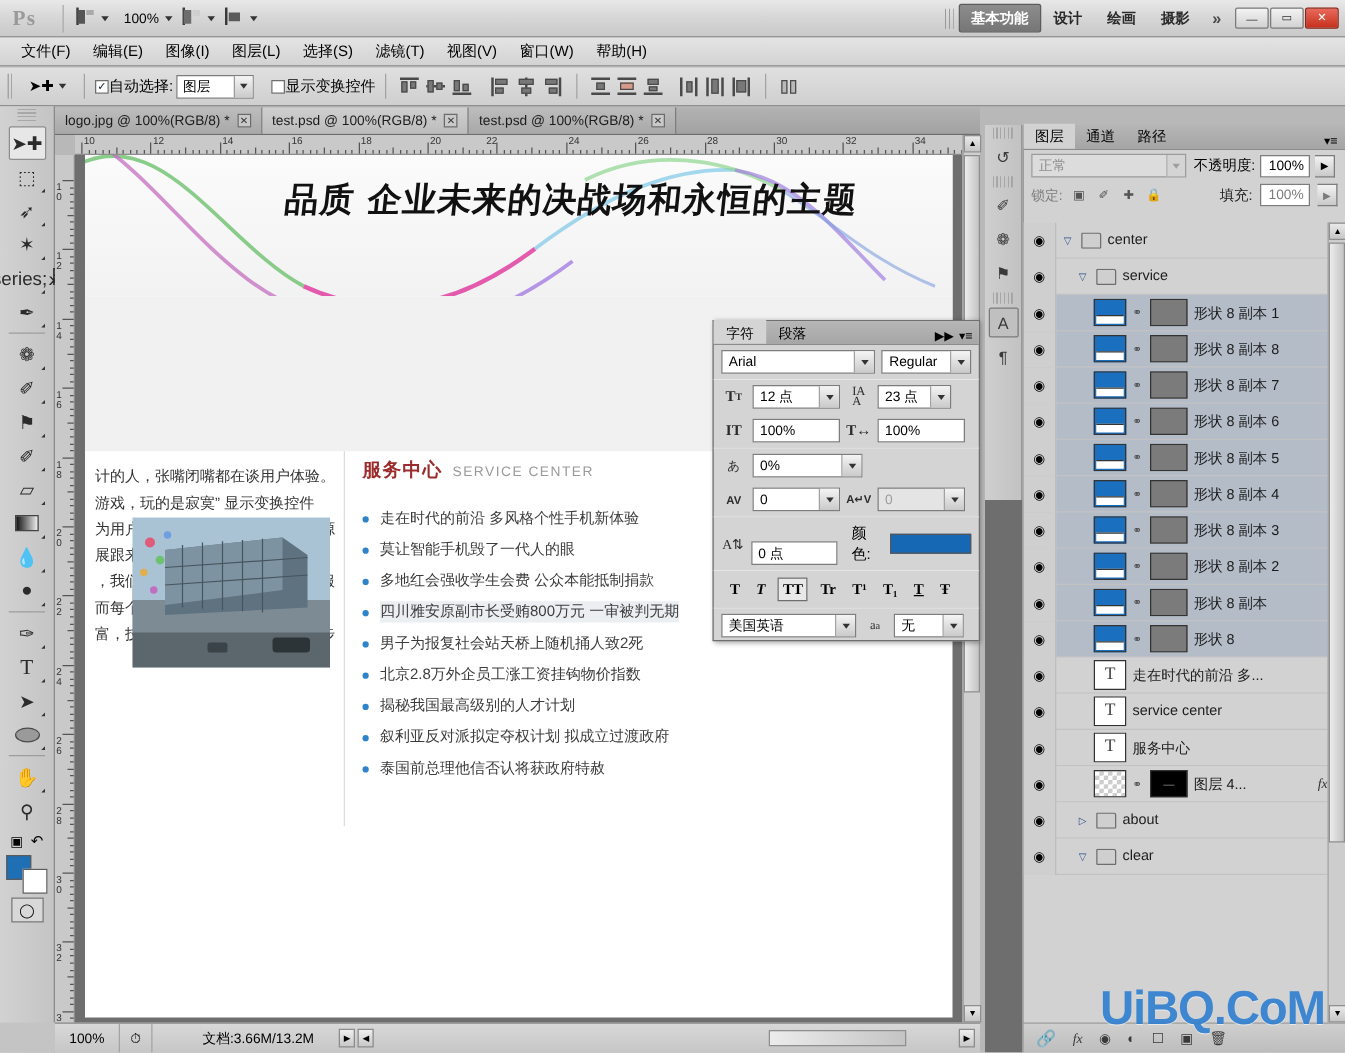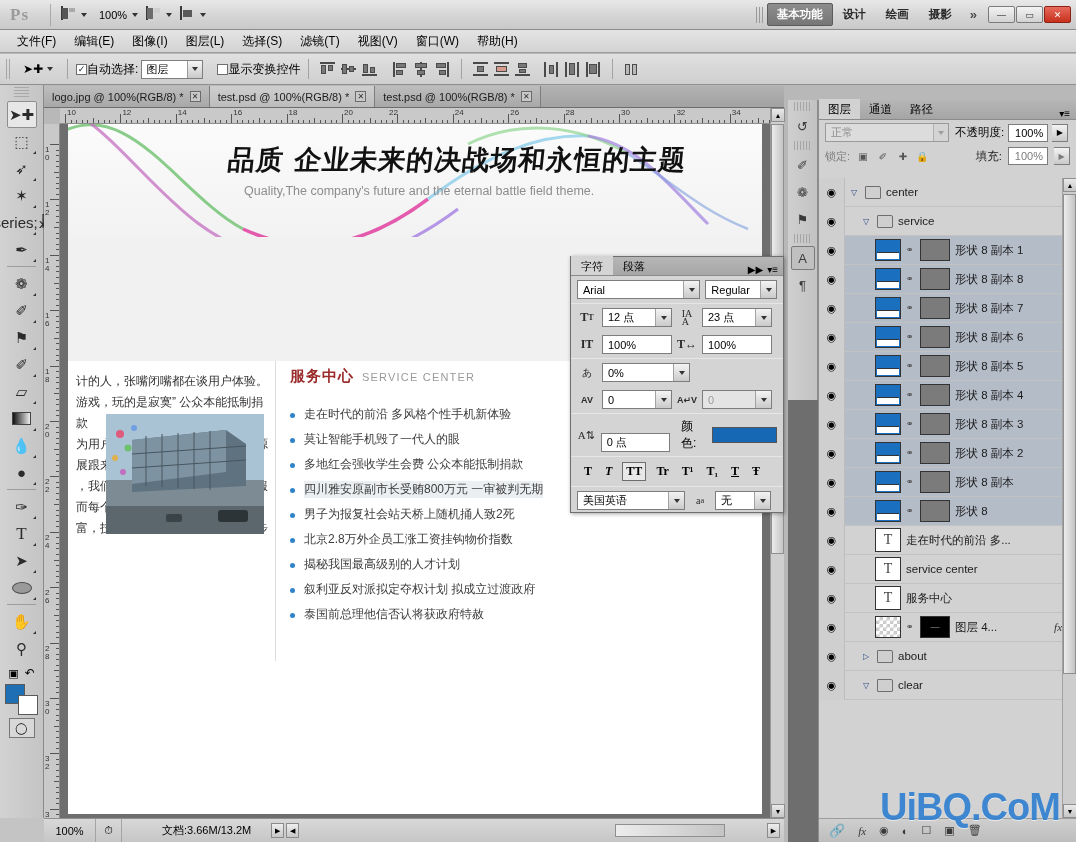--- a/index.html
+++ b/index.html
@@ -794,28 +794,27 @@
           <path d="M -10 10 C 60 -30 110 70 175 105" stroke="#6ec06e" stroke-width="3" fill="none" opacity=".8"></path>
           <path d="M 10 -10 C 70 30 120 120 200 130" stroke="#c46ec0" stroke-width="3" fill="none" opacity=".75"></path>
           <path d="M 175 105 C 240 135 300 120 360 75" stroke="#e040a0" stroke-width="3.5" fill="none" opacity=".85"></path>
           <path d="M 200 130 C 270 150 330 130 390 85" stroke="#9a6ee0" stroke-width="3" fill="none" opacity=".7"></path>
           <path d="M 360 75 C 420 30 470 10 520 12" stroke="#7ec8e8" stroke-width="3" fill="none" opacity=".7"></path>
           <path d="M 400 20 C 450 -5 510 0 560 30" stroke="#8ed48e" stroke-width="3" fill="none" opacity=".7"></path>
           <path d="M 520 12 C 570 20 600 60 640 100" stroke="#9f7fe0" stroke-width="3" fill="none" opacity=".7"></path>
           <path d="M 560 30 C 600 55 630 85 680 105" stroke="#7fa0e0" stroke-width="2.5" fill="none" opacity=".6"></path>
         </svg>
         <div class="banner-title">品质 企业未来的决战场和永恒的主题</div>
-        <div class="banner-sub">Quality,The company's future and the eternal battle field theme.</div>
       </div>
 
       <div class="midband"></div>
 
       <div class="leftcol">
         <div>计的人，张嘴闭嘴都在谈用户体验。</div>
-        <div>游戏，玩的是寂寞” 公众本能抵制捐款</div>
+        <div>游戏，玩的是寂寞” 显示变换控件</div>
         <div>为用户体验？下面我们就来追根溯源</div>
         <div>展跟来的。</div>
         <div>，我们的供给物分：产品、商品、服</div>
         <div>而每个一阶段都是递进关系，是根</div>
         <div>富，技术发展和文化的进步一起同步</div>
       </div>
       <div class="vdivider"></div>
 
       <div class="sec-head">
         <span class="sec-cn">服务中心</span>
@@ -938,21 +937,21 @@
 
     <div class="cp-row">
       <span class="cp-ico" style="font-family:'Liberation Serif',serif;font-weight:bold;">T<sub style="font-size:8px">T</sub></span>
       <span class="cfield" style="width:70px;">
         <span>12 点</span>
         <span class="dd">
             <i class="caret"></i>
           </span>
       </span>
       <span class="cp-ico" style="font-family:'Liberation Serif',serif;font-size:10px;line-height:8px;">IA<br>A</span>
-      <span class="cfield" style="width:70px;">
+      <span class="cfield" style="width:59px;">
         <span>23 点</span>
         <span class="dd">
             <i class="caret"></i>
           </span>
       </span>
     </div>
 
     <div class="cp-row">
       <span class="cp-ico" style="font-family:'Liberation Serif',serif;font-weight:bold;">IT</span>
       <span class="cfield" style="width:70px;">

